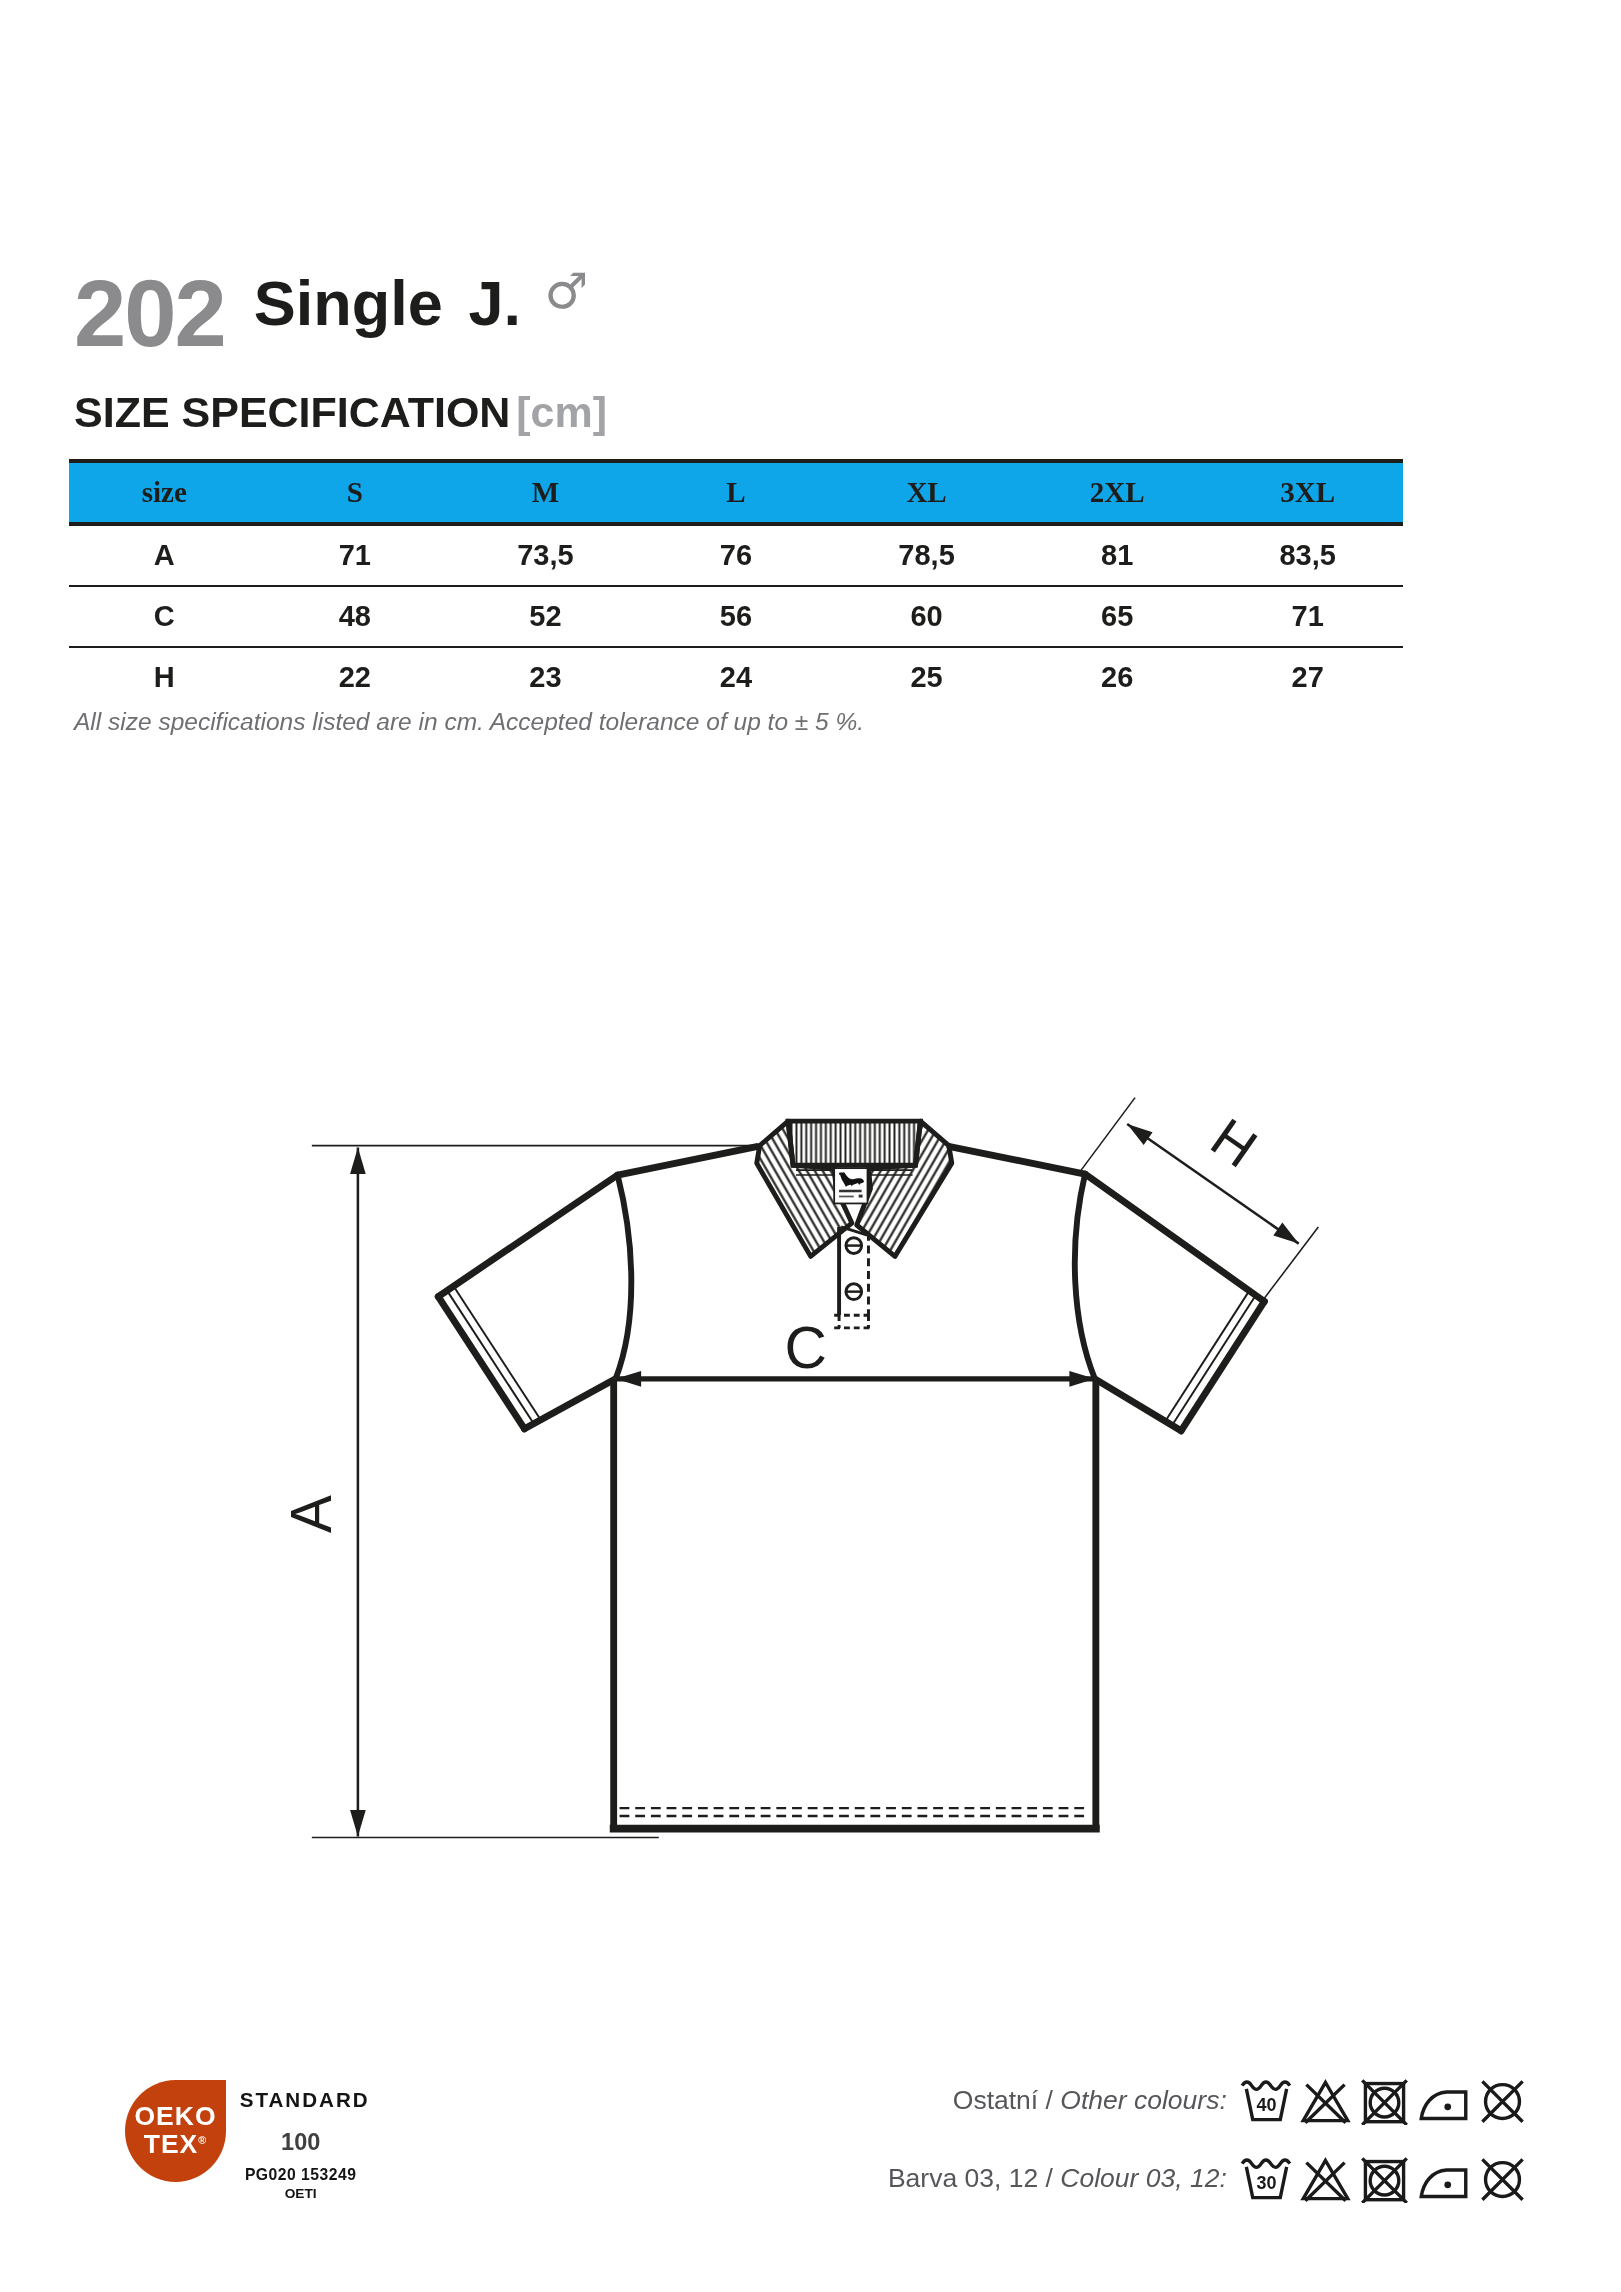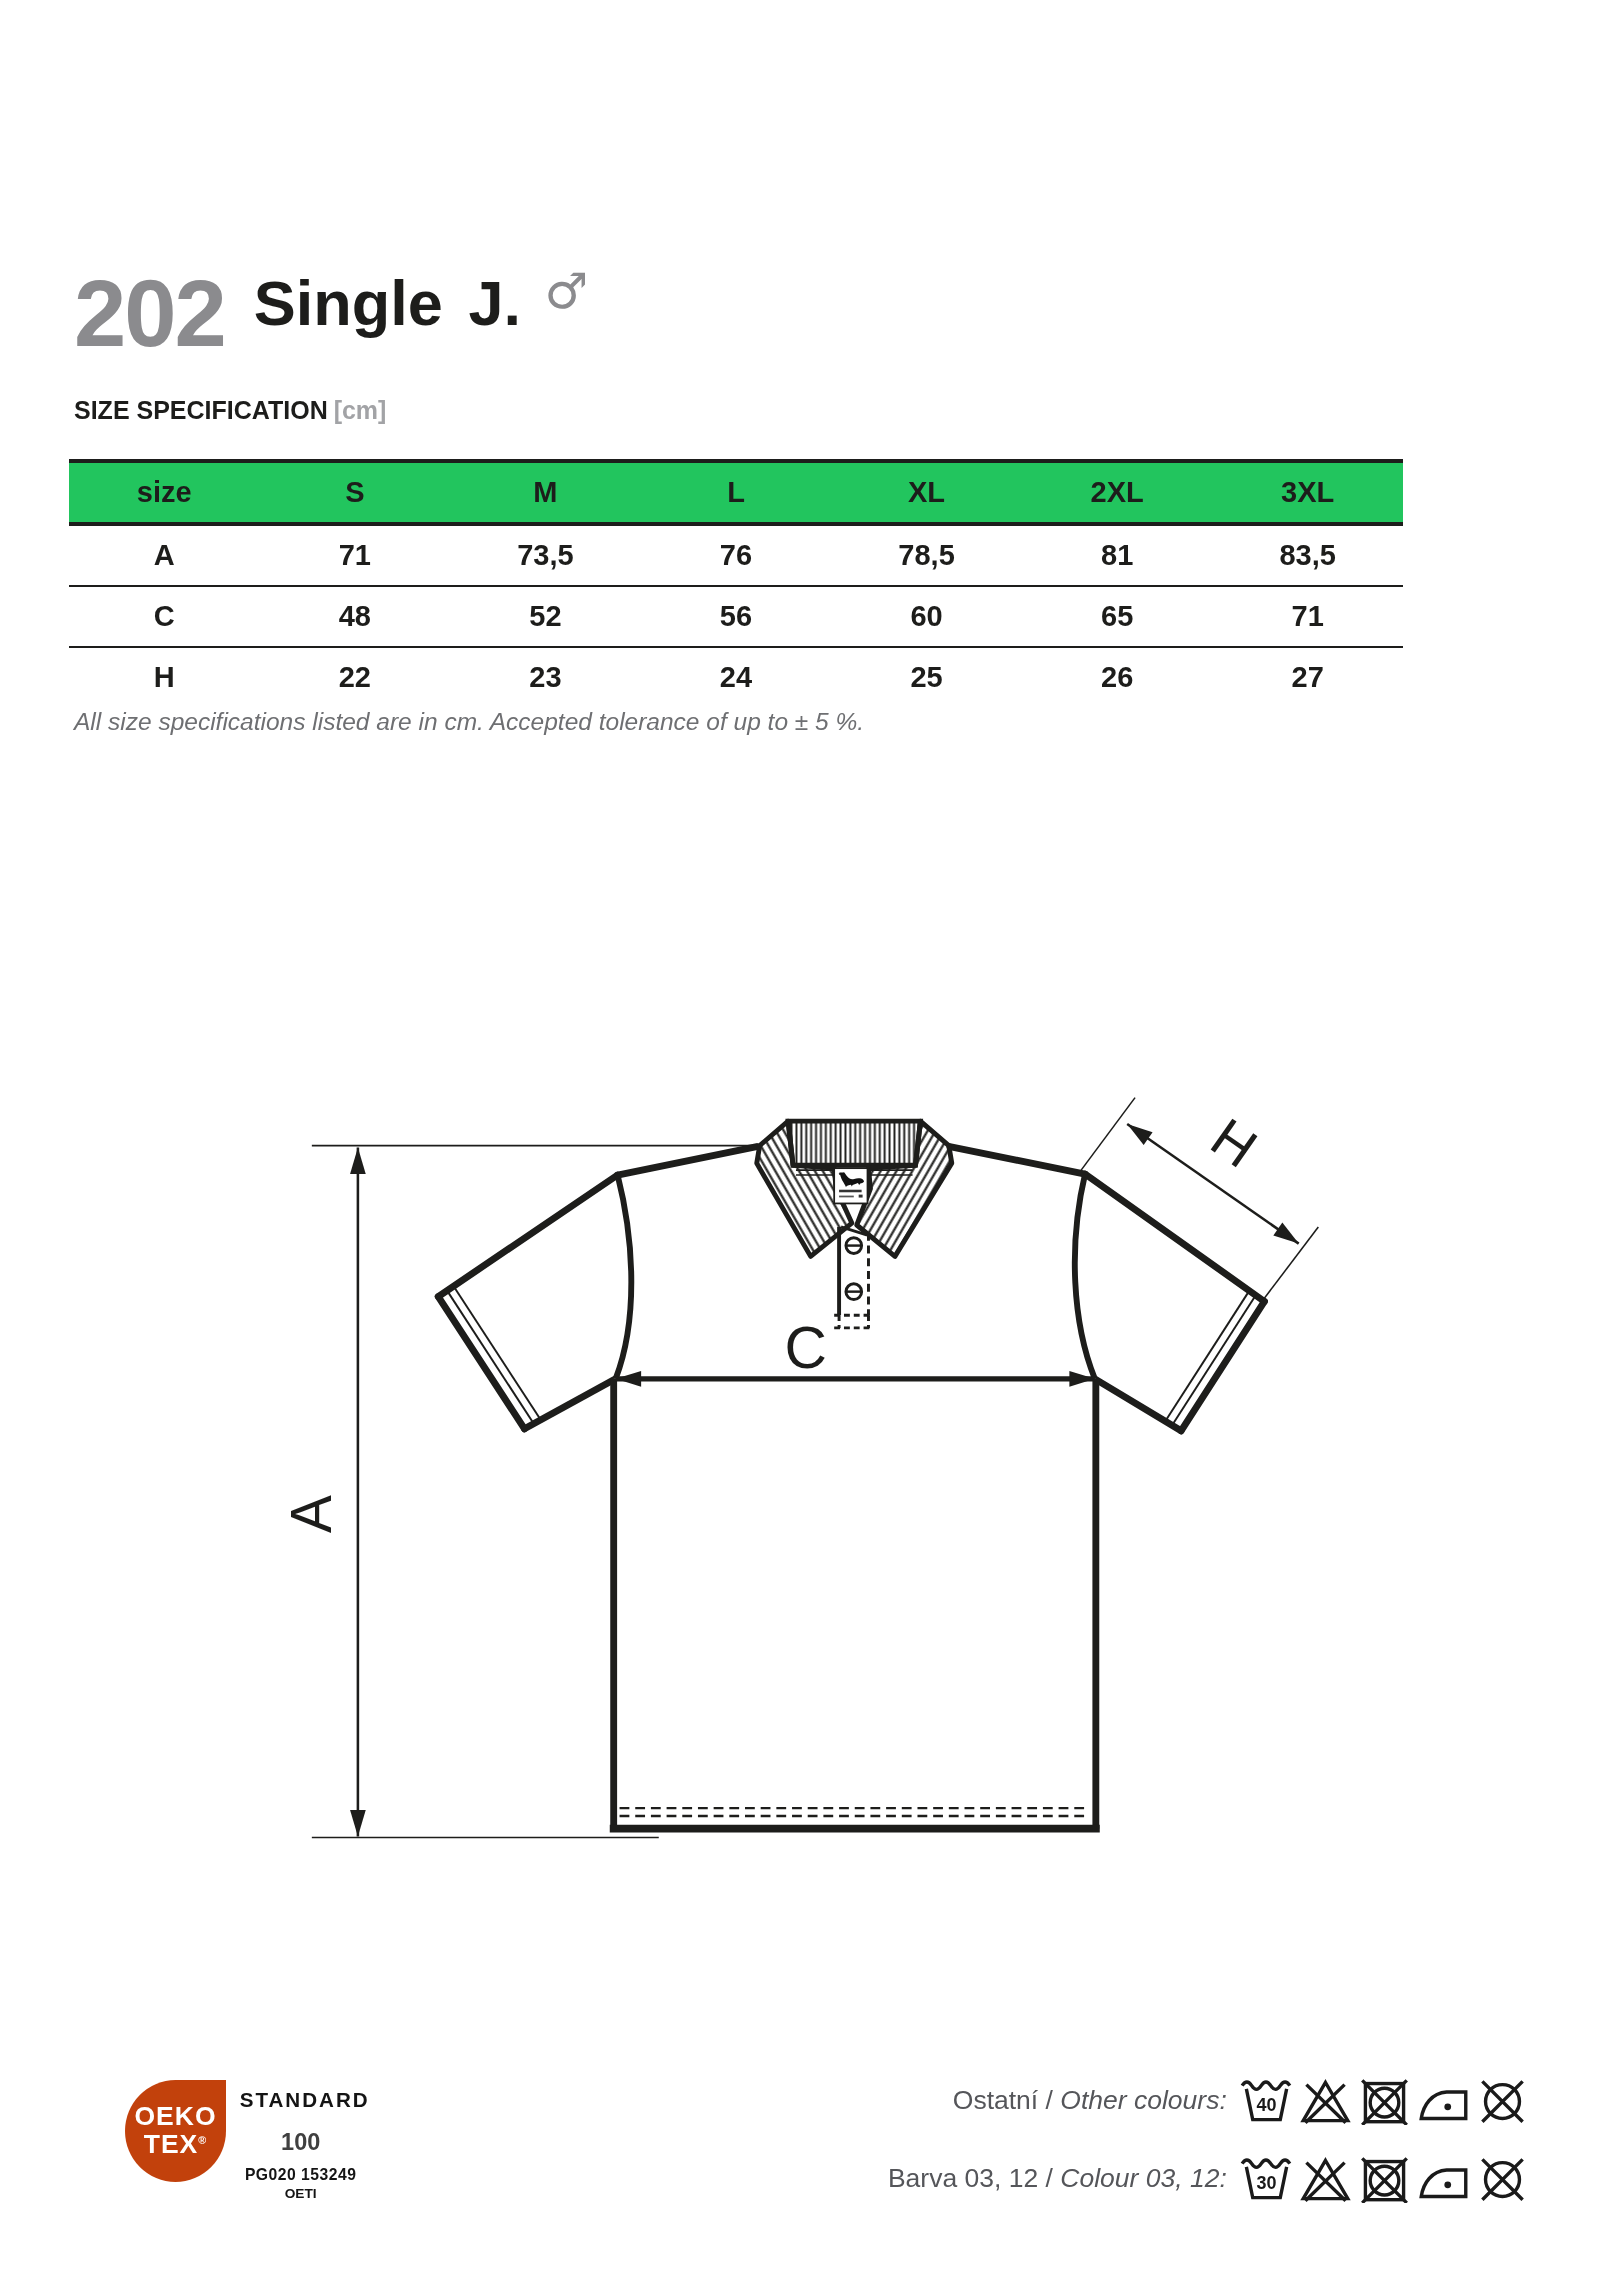--- a/index.html
+++ b/index.html
@@ -17,27 +17,27 @@
   .brand-word sup { font-size:11.8px; letter-spacing:0; vertical-align:9.8px; }
 
   
   .title-row { position:absolute; left:74px; top:267px; display:flex; align-items:flex-start; }
   .product-code { font-size:94px; font-weight:bold; color:#8b8b8e; letter-spacing:-2px; line-height:1; }
   .product-name { font-size:63px; font-weight:bold; color:#1d1d1b; margin-left:29px; letter-spacing:0px; }
   .product-variant { font-size:63px; font-weight:bold; color:#1d1d1b; margin-left:25.5px; }
   .gender { font-family:"DejaVu Sans",sans-serif; font-size:49px; color:#8b8b8e; margin-left:23.5px; position:relative; top:-3.9px; }
 
   
-  .spec-heading { position:absolute; left:74px; top:396px; font-size:25px; font-weight:bold; color:#1d1d1b; }
+  .spec-heading { position:absolute; left:74px; top:388px; font-size:43px; font-weight:bold; color:#1d1d1b; }
   .spec-heading .unit { color:#a2a3a6; font-weight:bold; margin-left:5.9px; }
 
   
   .spec-table { position:absolute; left:69px; top:459px; width:1334px; }
   .t-head, .t-row { display:grid; grid-template-columns:repeat(7,1fr); }
-  .t-head { background:#22c55e; border-top:4.9px solid #1d1d1b; border-bottom:4.9px solid #1d1d1b; }
+  .t-head { background:#0ea5e9; border-top:4.9px solid #1d1d1b; border-bottom:4.9px solid #1d1d1b;font-family:Liberation Serif, serif; }
   .t-head > div, .t-row > div {
     height:59px; line-height:59px; text-align:center; font-size:29px; font-weight:bold; color:#1d1d1b;
   }
   .t-row.row-a { border-bottom:2px solid #1d1d1b; }
   .t-row.row-c { border-bottom:2.9px solid #1d1d1b; }
 
   .note { position:absolute; left:74px; top:708px; font-size:24.5px; font-style:italic; color:#6e6f72; }
 
   
   .diagram { position:absolute; left:255px; top:1068px; }

